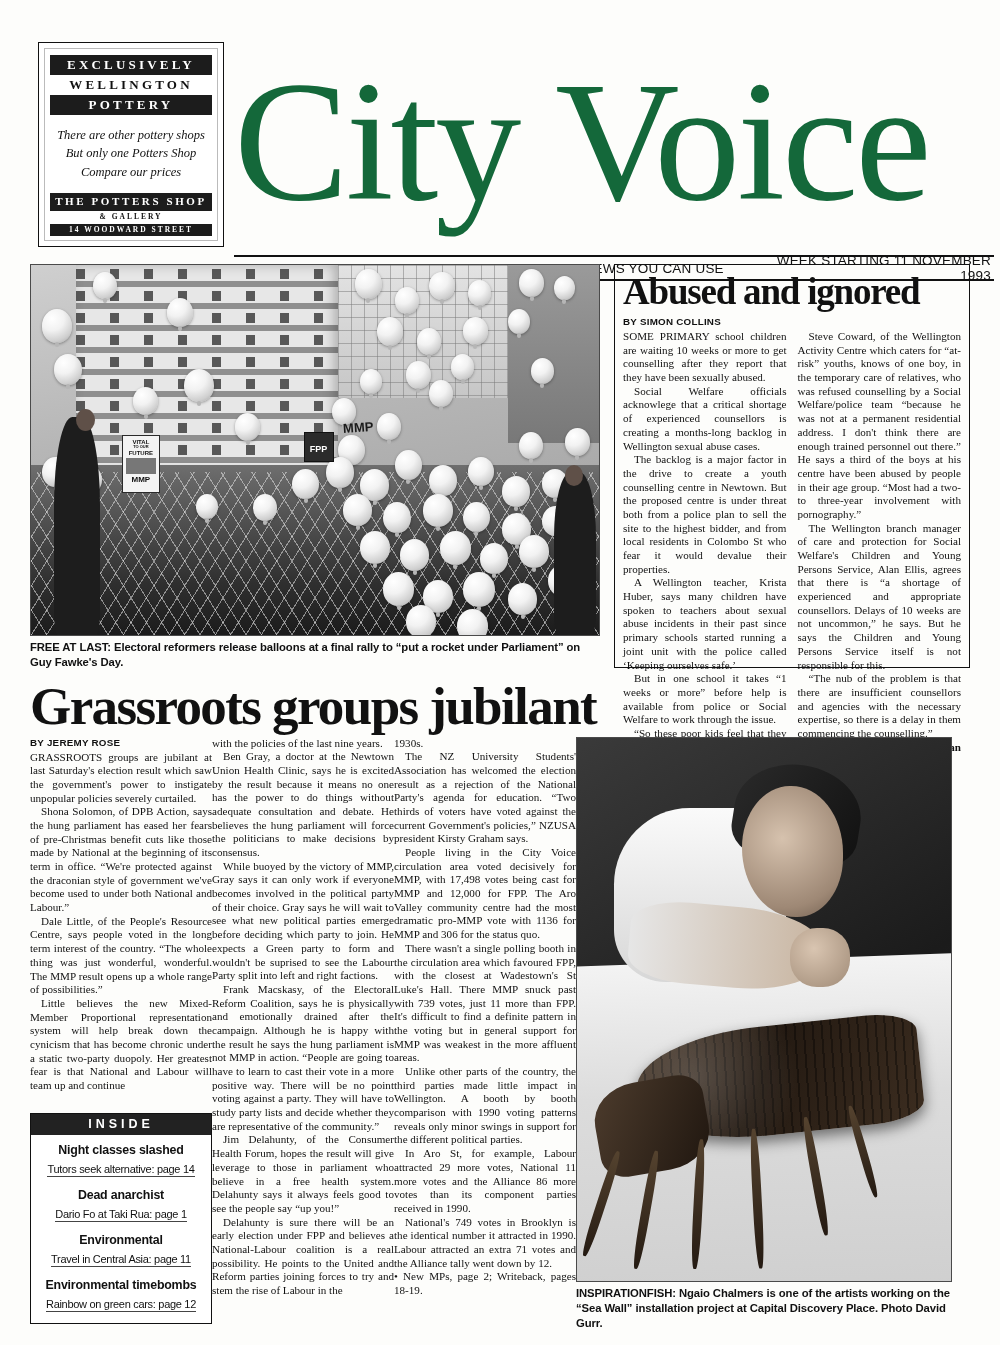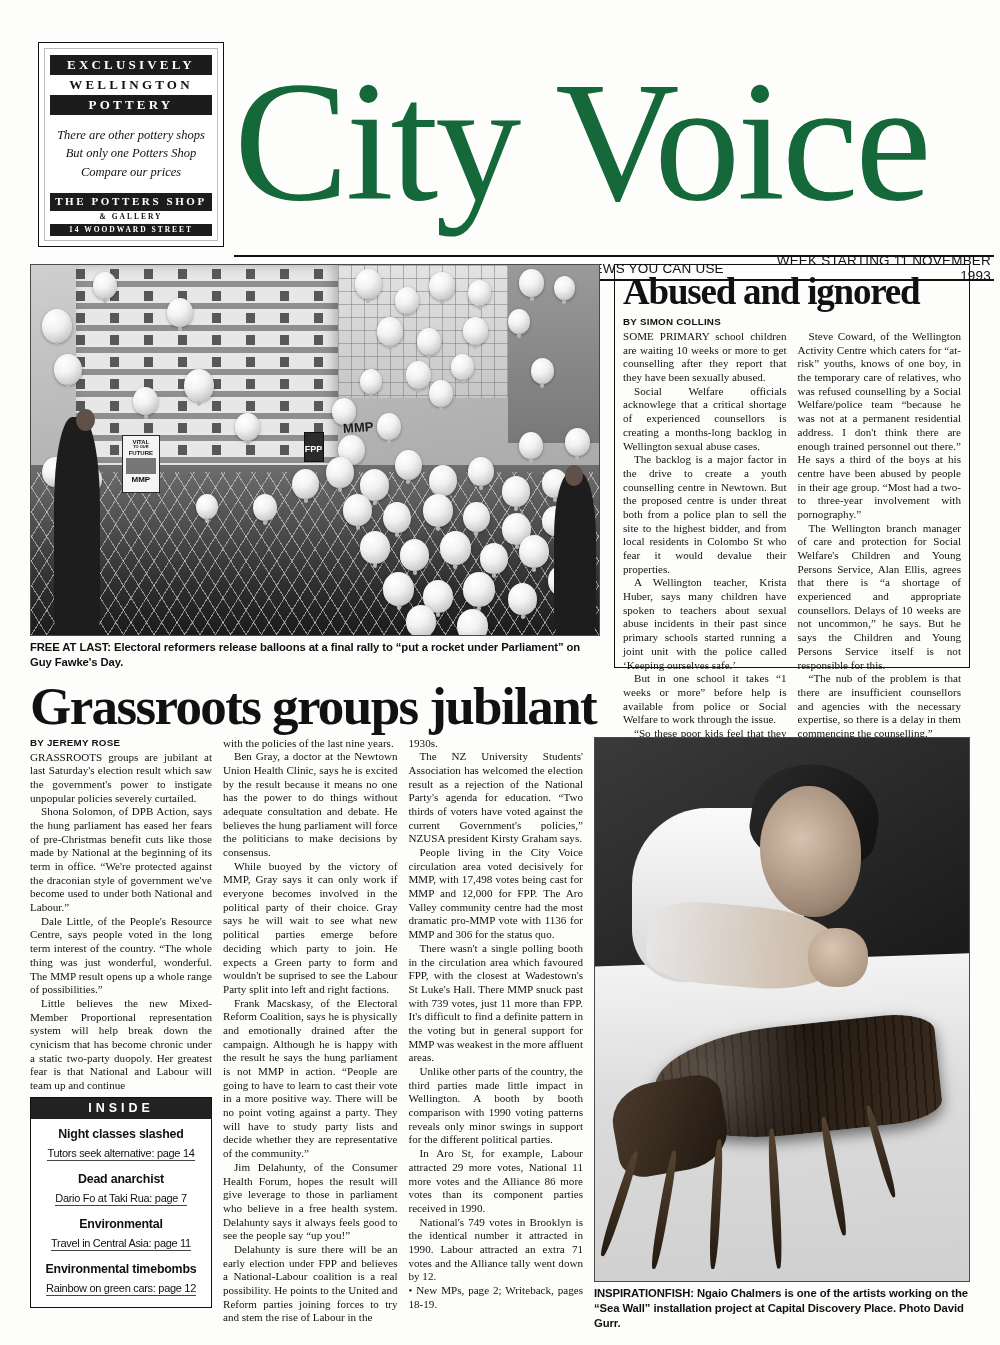--- a/index.html
+++ b/index.html
@@ -233,39 +233,39 @@
   
   .grassroots { margin-top: 8px; position: relative; }
   .hl-grass {
     font-family: "Liberation Serif", serif;
     font-size: 53px;
     line-height: 1.02;
     letter-spacing: -1.6px;
     margin: 0 0 4px 0;
     white-space: nowrap;
   }
-  .grass-body { display: flex; gap: 11px; }
+  .grass-body { display: flex; }
   .gcol { width: 182px; }
   .gcol p {
     margin: 0;
     font-size: 11.1px;
     line-height: 1.235;
     text-align: justify;
     text-indent: 11px;
     font-family: "Liberation Serif", serif;
     hyphens: auto;
   }
   .gcol p.first { text-indent: 0; }
   .gcol p.bullet { text-indent: 0; }
 
   
   .inside-box {
     border: 1.5px solid #111;
     width: 182px;
-    margin-top: 4px;
+    margin-top: 20px;
     background: #fff;
   }
   .inside-hd {
     background: #222;
     color: #fff;
     font-family: "Liberation Sans", sans-serif;
     font-weight: 700;
     font-size: 12.5px;
     letter-spacing: 4px;
     text-align: center;
@@ -457,21 +457,21 @@
           <div class="balloon" style="left:2%;top:52%;width:27px;height:30px;"></div>
           <div class="balloon" style="left:8%;top:54%;width:26px;height:29px;"></div>
 
           <div class="mmp-sign" style="left:16%;top:46%;width:38px;height:58px;font-size:6px;padding-top:3px;">
             <div>VITAL</div>
             <div style="font-size:4px;">TO OUR</div>
             <div>FUTURE</div>
             <div style="height:16px;background:#777;margin:2px 3px;"></div>
             <div style="font-size:8px;">MMP</div>
           </div>
-          <div class="mmp-sign" style="left:48%;top:45%;width:20px;height:30px;font-size:5px;background:#2b2b2b;color:#fff;border-color:#111;padding-top:12px;">
+          <div class="mmp-sign" style="left:48%;top:45%;width:30px;height:30px;font-size:5px;background:#2b2b2b;color:#fff;border-color:#111;padding-top:12px;">
             <div style="font-size:9px;">FPP</div>
           </div>
           <div style="position:absolute;left:55%;top:42%;font-family:'Liberation Sans',sans-serif;font-weight:700;font-size:13px;color:#1b1b1b;transform:rotate(-4deg);">MMP</div>
 
           <div class="person" style="left:4%;top:41%;width:46px;height:60%;"></div>
           <div class="head" style="left:8%;top:39%;width:19px;height:22px;"></div>
           <div class="person" style="left:92%;top:56%;width:42px;height:44%;"></div>
           <div class="head" style="left:94%;top:54%;width:18px;height:21px;"></div>
         </div>
         <div class="caption">
@@ -513,21 +513,21 @@
 
           <div class="inside-box">
             <div class="inside-hd">INSIDE</div>
             <div class="inside-list">
               <div class="inside-item">
                 <div class="ii-title">Night classes slashed</div>
                 <div class="ii-sub">Tutors seek alternative: page 14</div>
               </div>
               <div class="inside-item">
                 <div class="ii-title">Dead anarchist</div>
-                <div class="ii-sub">Dario Fo at Taki Rua: page 7</div>
+                <div class="ii-sub">Dario Fo at Taki Rua: page 1</div>
               </div>
               <div class="inside-item">
                 <div class="ii-title">Environmental</div>
                 <div class="ii-sub">Travel in Central Asia: page 11</div>
               </div>
               <div class="inside-item">
                 <div class="ii-title">Environmental timebombs</div>
                 <div class="ii-sub">Rainbow on green cars: page 12</div>
               </div>
             </div>

